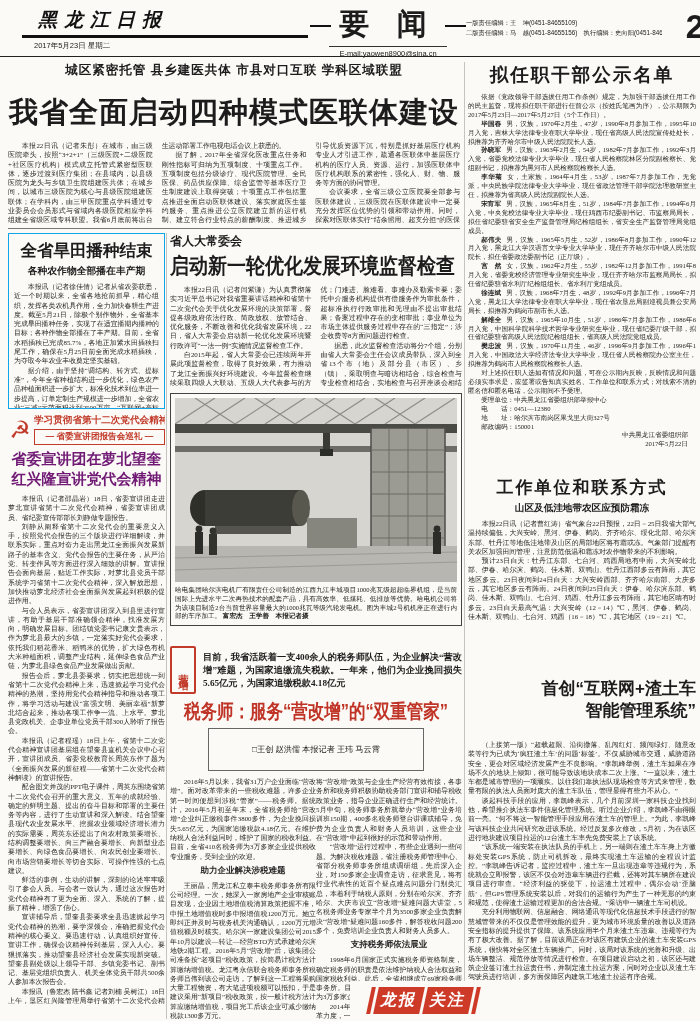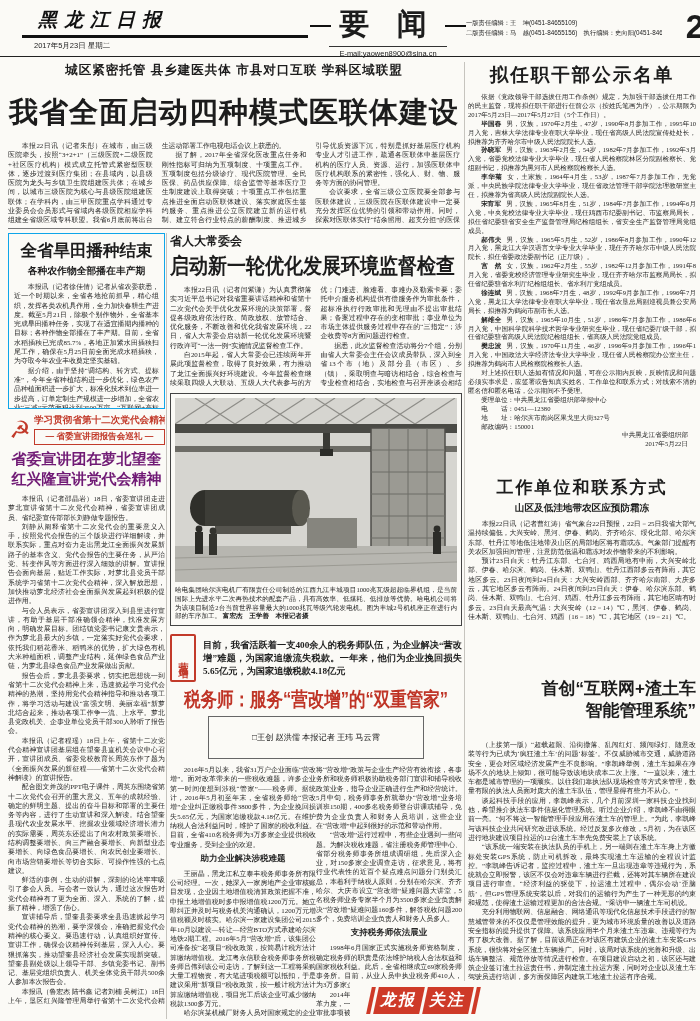--- a/index.html
+++ b/index.html
@@ -50,21 +50,21 @@
   
   .midcol{position:absolute;left:170px;top:176px;width:292px;height:786px;overflow:hidden;}
   .npc-kicker{font:bold 12px "Liberation Sans","DejaVu Sans",sans-serif;margin-bottom:3px;}
   .npc-headline{font:900 19px "Liberation Sans","DejaVu Sans",sans-serif;margin-bottom:6px;transform:scaleY(1.12);transform-origin:left center;white-space:nowrap;}
   .npc-body{display:flex;gap:9px;height:102px;overflow:hidden;}
   .npc-body .col{flex:1;}
   .photo-box{border:1px solid #444;margin-top:6px;padding:4px;background:#fbfaf6;}
   .photo-svg{display:block;width:100%;height:184px;}
   .caption{font-size:6.6px;line-height:8.8px;text-align:justify;margin-top:4px;}
   .caption .credit{font-weight:bold;}
-  .tax-intro-row{display:flex;gap:7px;margin-top:8px;align-items:center;}
+  .tax-intro-row{display:flex;gap:7px;margin-top:20px;align-items:center;}
   .stamp{width:26px;height:48px;border:2px solid #c23a2a;border-radius:2px;color:#c23a2a;
          font:bold 10px "Liberation Sans","DejaVu Sans",sans-serif;writing-mode:vertical-rl;
          display:flex;align-items:center;justify-content:center;letter-spacing:3px;flex:none;}
   .tax-intro{flex:1;font-weight:bold;font-size:9.2px;line-height:13px;text-align:justify;}
   .tax-headline{color:#bf3426;font:900 16.5px "Liberation Sans","DejaVu Sans",sans-serif;text-align:center;
                 margin:7px 0 5px;transform:scaleY(1.2);transform-origin:center;white-space:nowrap;}
   .byline{border:1px solid #666;text-align:center;font-size:8.2px;padding:15px 0;margin:0 38px 6px;white-space:nowrap;}
   .tax-body{display:flex;height:272px;overflow:hidden;}
   .tax-body .col{flex:1;}
   

